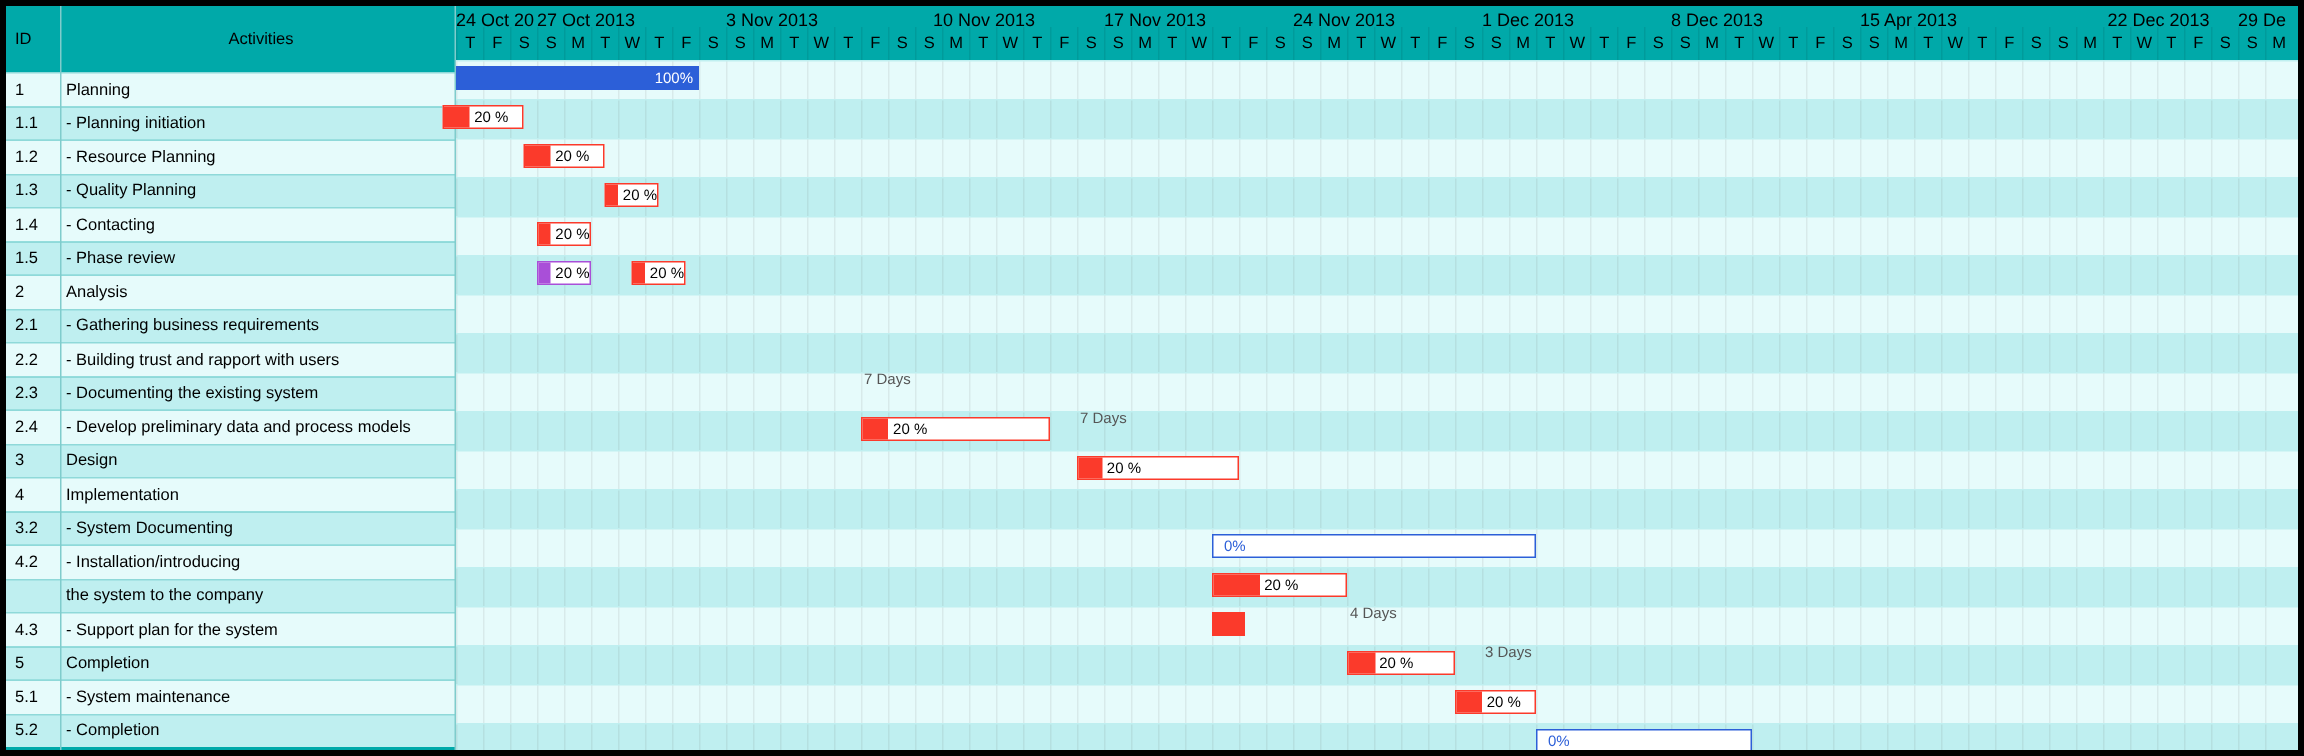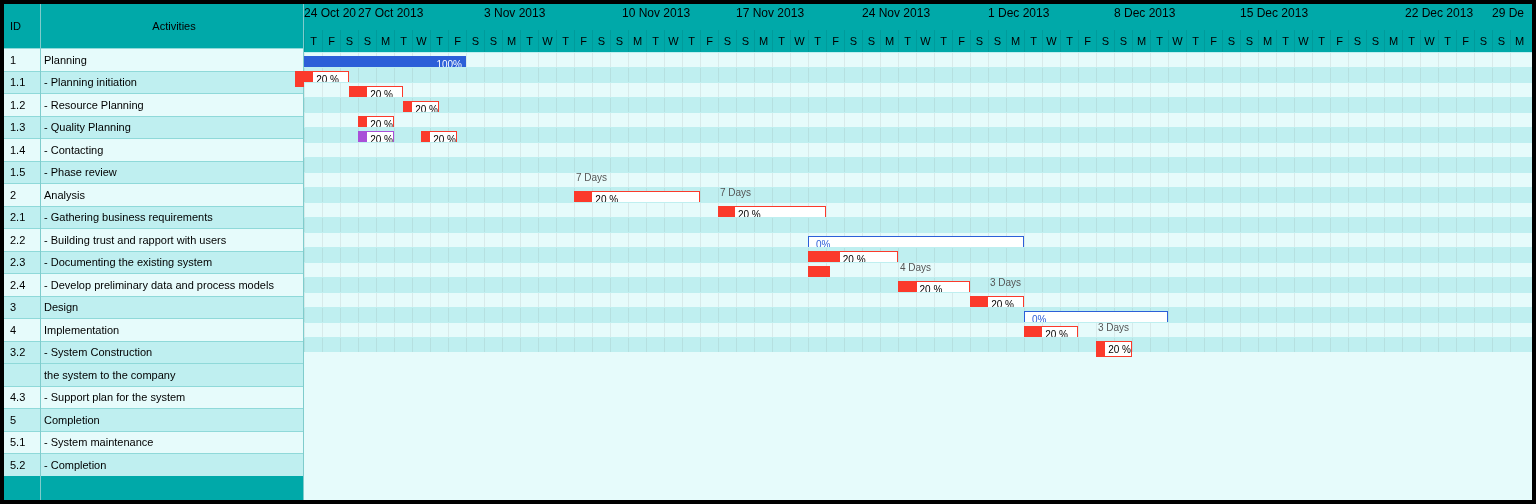--- a/index.html
+++ b/index.html
@@ -59,40 +59,40 @@
   .task-name { padding-left: 4px; white-space: nowrap; }
 
   
   .right {
     position: absolute;
     left: 300px; right: 0; top: 0; bottom: 0;
     background: #e6fbfb;
   }
   .time-header {
     position: relative;
-    height: 48px;
+    height: 36px;
     background: #00a9a9;
     color: #000;
   }
   .week-lbls { position: absolute; top: 2px; left: 0; right: 0; height: 20px; }
   .week-lbl { position: absolute; white-space: nowrap; font-size: 12px; }
   .day-band {
     position: absolute; bottom: 0; left: 0; height: 22px;
     display: flex;
   }
   .day-cell {
     width: 18px; 
     text-align: center;
     border-left: 1px solid rgba(0,0,0,0.08);
     font-size: 11px;
     line-height: 22px;
   }
   .grid-row {
     position: relative;
-    height: 15px;
+    height: 26px;
     border-top: 1px solid #bfeff0;
   }
   .grid-row.alt { background: #bfeff0; }
   .grid-row.even { background: #e6fbfb; }
   .grid-cols {
     position: absolute; inset: 0;
     display: flex;
   }
   .grid-cols div {
     width: 18px;
@@ -208,21 +208,25 @@
           <div class="left-row alt">
             <div class="task-id">3</div>
             <div class="task-name">Design</div>
           </div>
           <div class="left-row even">
             <div class="task-id">4</div>
             <div class="task-name">Implementation</div>
           </div>
           <div class="left-row alt">
             <div class="task-id">3.2</div>
-            <div class="task-name">  -  System Construction</div>
+            <div class="task-name">  -  System Documenting</div>
+          </div>
+          <div class="left-row even">
+            <div class="task-id">4.2</div>
+            <div class="task-name">  -  Installation/introducing</div>
           </div>
           <div class="left-row alt">
             <div class="task-id"></div>
             <div class="task-name">the system to the company</div>
           </div>
           <div class="left-row even">
             <div class="task-id">4.3</div>
             <div class="task-name">  -  Support plan for the system</div>
           </div>
           <div class="left-row alt">
@@ -245,21 +249,21 @@
       <div class="time-header">
         <div class="week-lbls" id="week-labels">
             <div class="week-lbl" style="left: 0px;">24 Oct 20</div>
             <div class="week-lbl" style="left: 54px;">27 Oct 2013</div>
             <div class="week-lbl" style="left: 180px; text-align: right;">3 Nov 2013</div>
             <div class="week-lbl" style="left: 306px; margin-left: 12px;">10 Nov 2013</div>
             <div class="week-lbl" style="left: 432px;">17 Nov 2013</div>
             <div class="week-lbl" style="left: 558px;">24 Nov 2013</div>
             <div class="week-lbl" style="left: 684px;">1 Dec 2013</div>
             <div class="week-lbl" style="left: 810px;">8 Dec 2013</div>
-            <div class="week-lbl" style="left: 936px;">15 Dec 2013</div>
+            <div class="week-lbl" style="left: 936px;">15 Apr 2013</div>
             <div class="week-lbl" style="left: 1062px; margin-left: 39px;">22 Dec 2013</div>
             <div class="week-lbl" style="left: 1188px;">29 De</div>
           </div>
         <div class="day-band" id="day-band">
             <div class="day-cell">T</div>
             <div class="day-cell">F</div>
             <div class="day-cell">S</div>
             <div class="day-cell">S</div>
             <div class="day-cell">M</div>
             <div class="day-cell">T</div>

